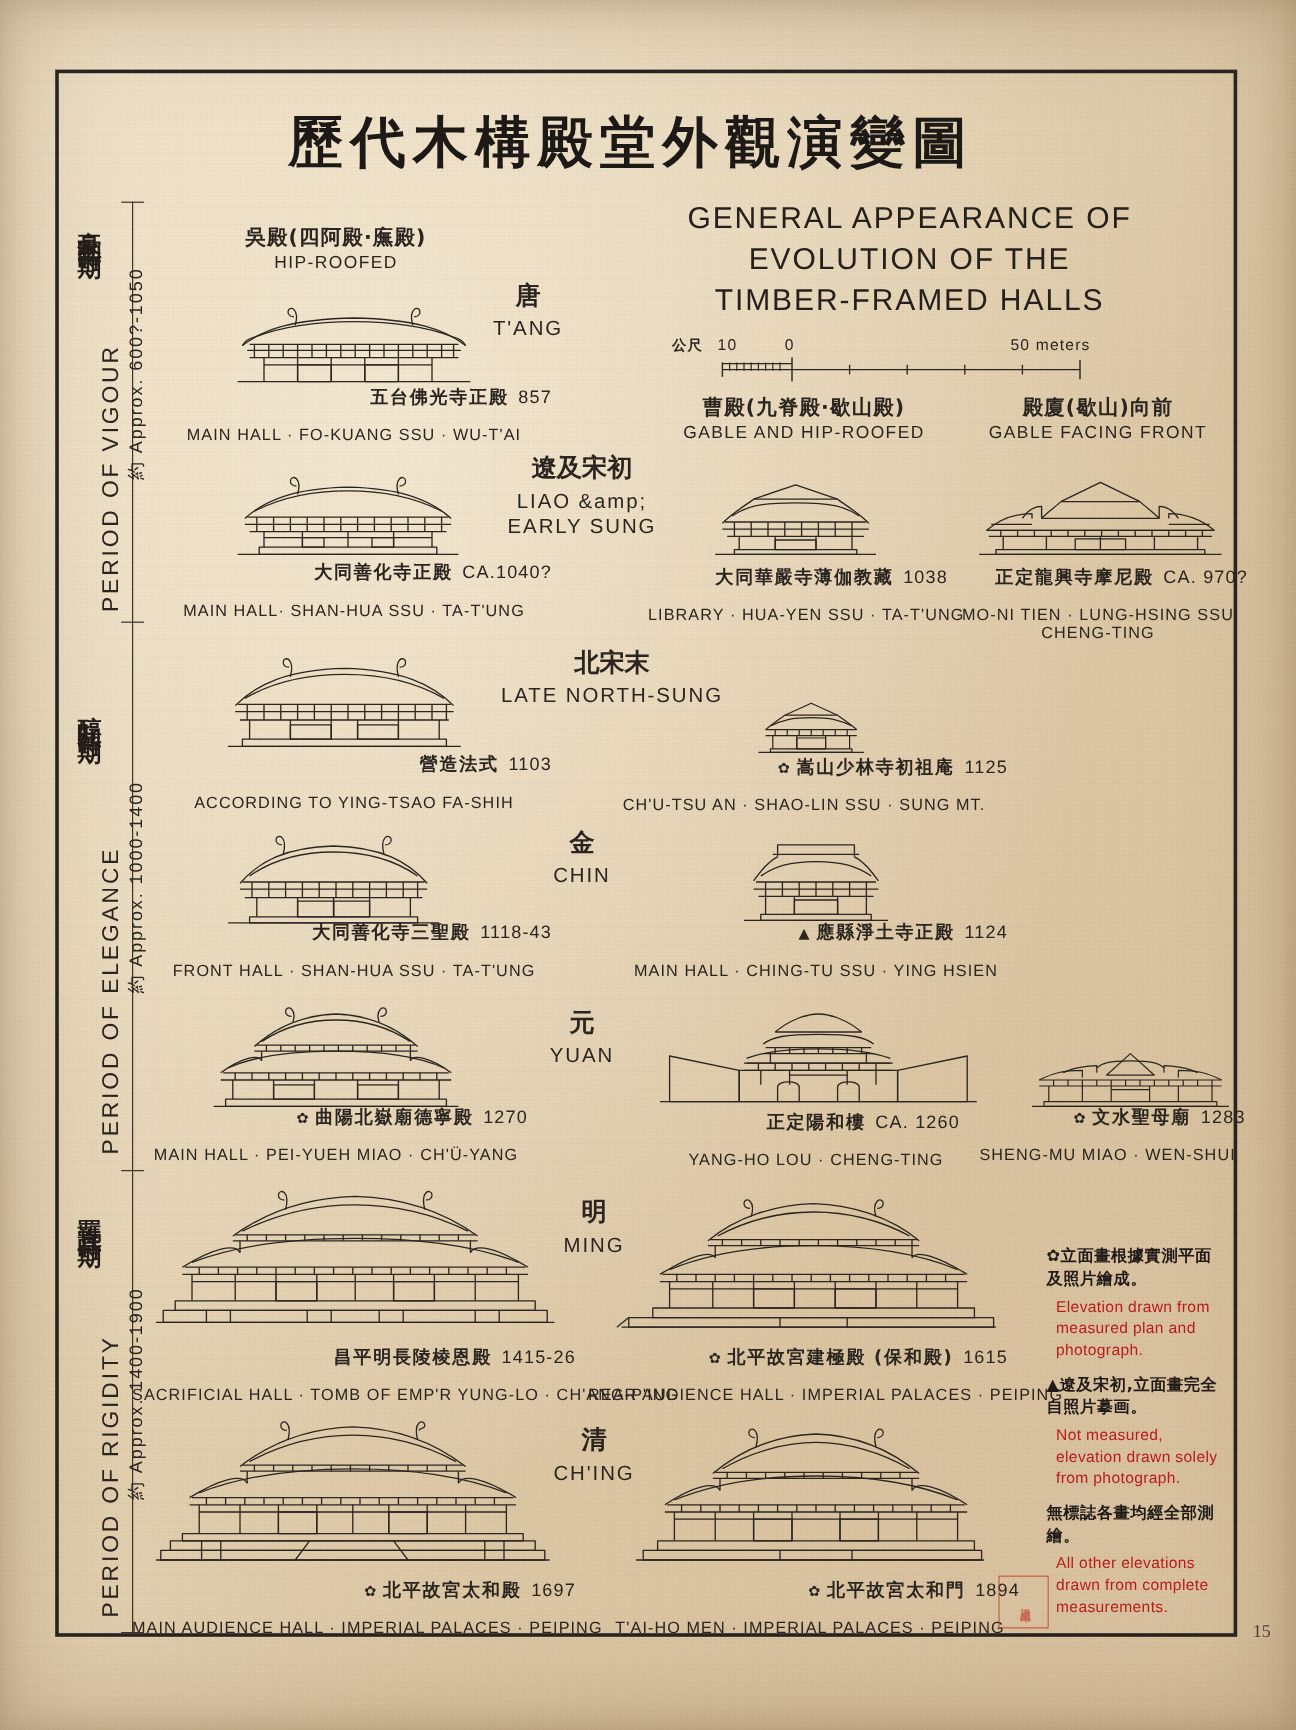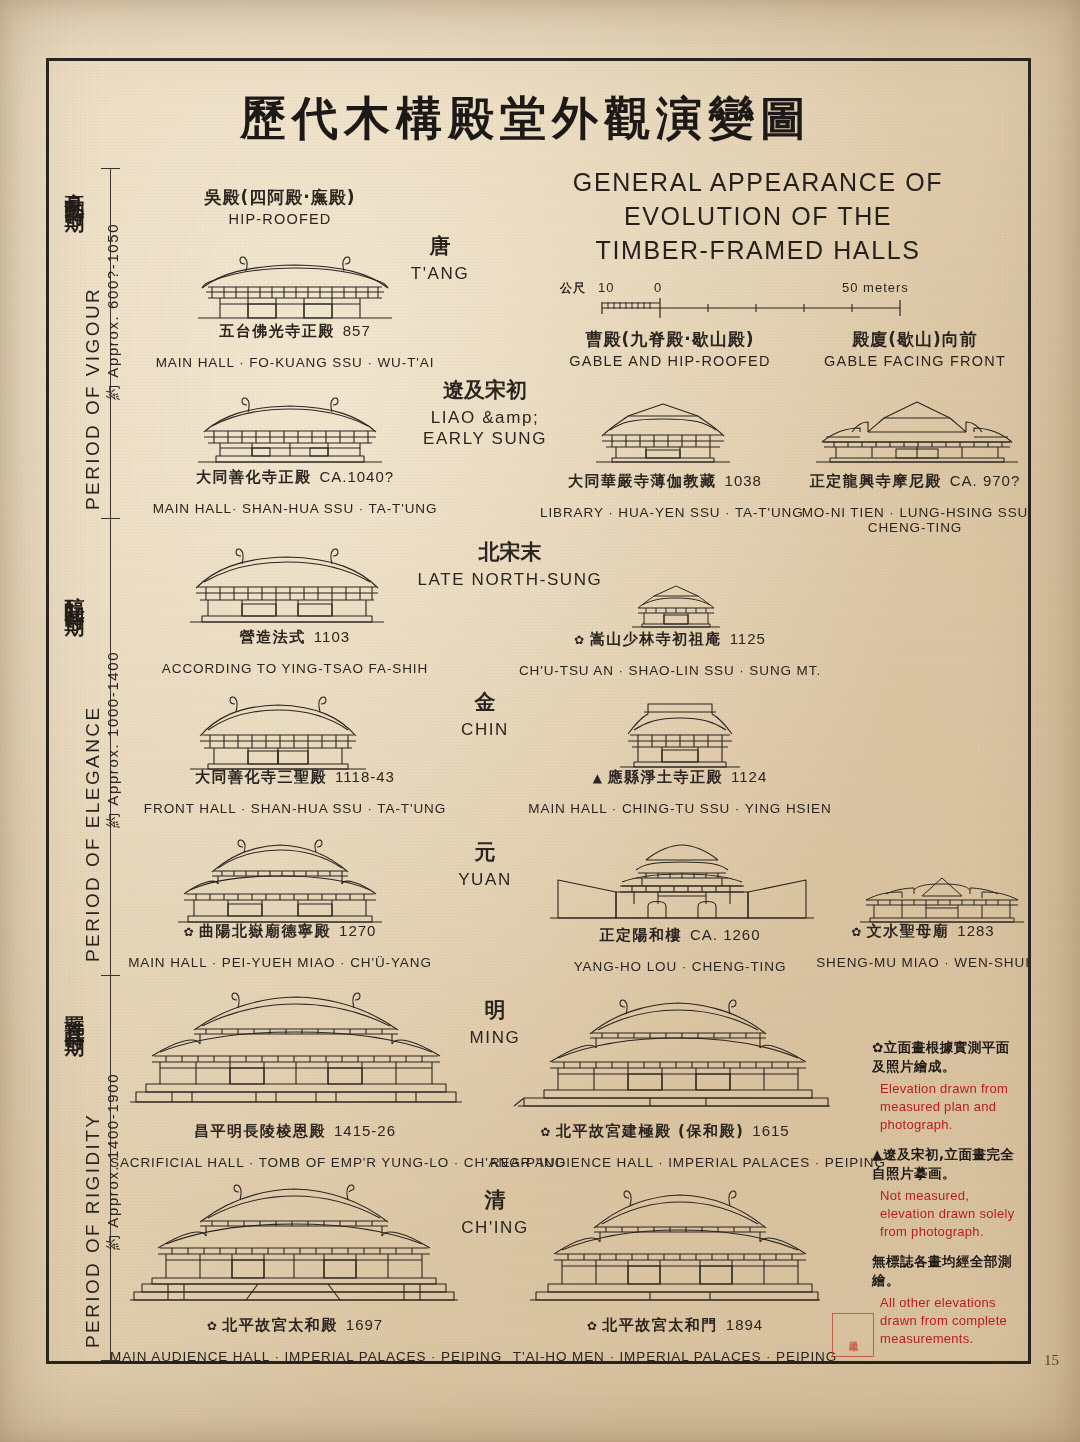--- a/index.html
+++ b/index.html
@@ -90,21 +90,21 @@
   .typehdr .h-en{font-size:14.5px;letter-spacing:1.2px;margin-top:2px;}
 
   .dyn{position:absolute;text-align:center;white-space:nowrap;}
   .dyn .d-cn{font-family:"DejaVu Sans",sans-serif;font-weight:700;font-size:21px;}
   .dyn .d-en{font-size:17px;letter-spacing:1.6px;margin-top:3px;line-height:21px;}
 
   
   .cap{position:absolute;text-align:center;white-space:nowrap;}
   .cap .c-cn{
     font-family:"DejaVu Sans",sans-serif;font-weight:700;
-    font-size:15px;letter-spacing:1.5px;
+    font-size:15px;letter-spacing:1.5px;text-align:right;
   }
   .cap .c-cn .yr{font-family:"Liberation Sans",sans-serif;font-weight:400;font-size:15px;letter-spacing:1px;margin-left:8px;}
   .cap .c-en{font-size:13.5px;letter-spacing:.9px;margin-top:14px;}
   .cap .c-en2{font-size:13.5px;letter-spacing:.9px;}
   .mk{font-size:12px;margin-right:4px;}
 
   
   .scalewrap{position:absolute;left:560px;top:280px;width:380px;height:40px;}
   .scale-txt{position:absolute;font-size:13px;letter-spacing:1px;white-space:nowrap;}
   .scale-cn{font-family:"DejaVu Sans",sans-serif;font-weight:700;font-size:12px;}

